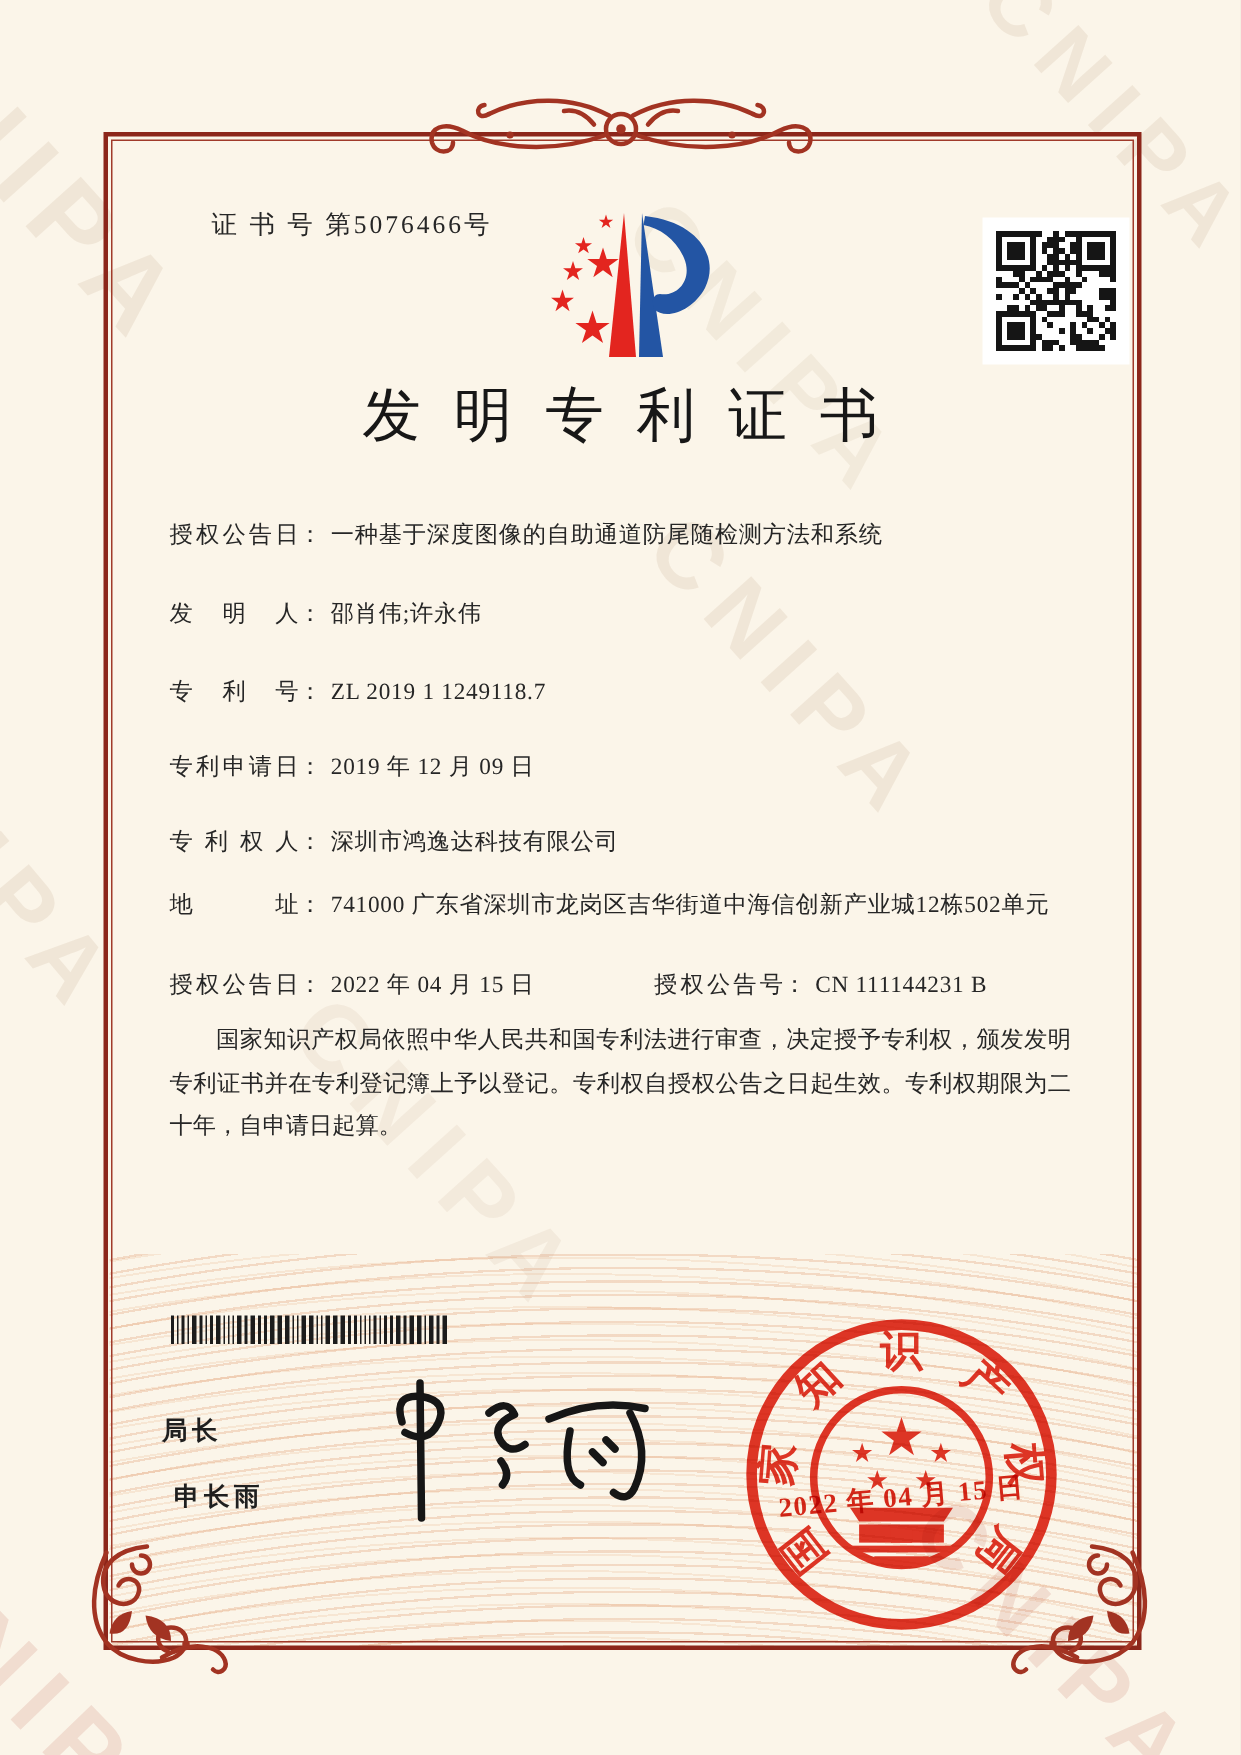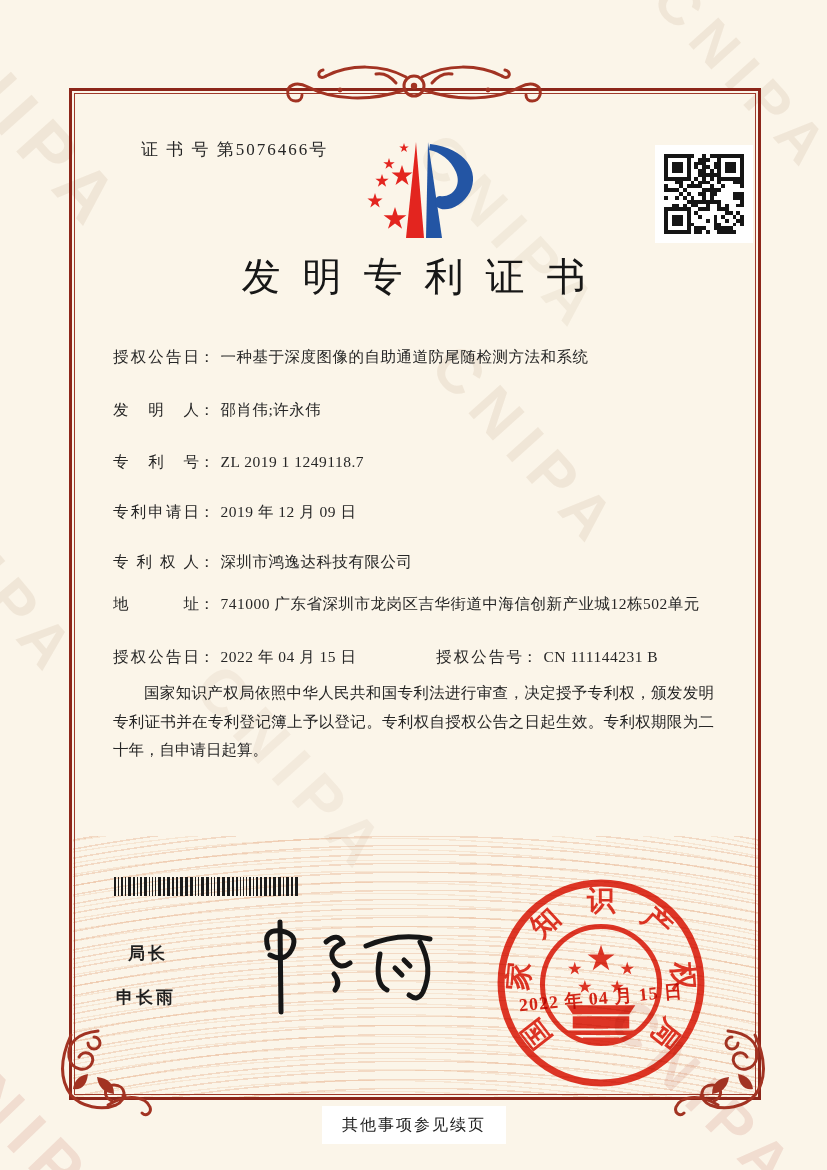--- a/index.html
+++ b/index.html
@@ -473,21 +473,21 @@
       <span style="width: 3px; margin-right: 2px;"></span>
       <span style="width: 2px; margin-right: 2px;"></span>
       <span style="width: 3px; margin-right: 2px;"></span>
       <span style="width: 3px; margin-right: 2px;"></span>
       <span style="width: 1px; margin-right: 2px;"></span>
       <span style="width: 3px; margin-right: 2px;"></span>
       <span style="width: 2px; margin-right: 2px;"></span>
       <span style="width: 3px; margin-right: 2px;"></span>
     </div>
 
-  <div class="sig-label" style="left:128px;top:942px;">局长</div>
+  <div class="sig-label" style="left:108px;top:942px;">局长</div>
   <div class="sig-label" style="left:116px;top:986px;">申长雨</div>
 
   <div class="signature">
     <svg width="225" height="115" viewBox="0 0 225 115">
       <path d="M40,36 q-6,-19 13,-17 q18,3 11,18 q-7,14 -22,6"></path>
       <path d="M52,10 L53,100"></path>
       <path d="M98,30 q12,-10 17,1 q-16,7 -9,18 q6,9 16,2"></path>
       <path d="M106,62 q7,9 1,16"></path>
       <path d="M138,34 q32,-14 64,-7"></path>
       <path d="M152,42 q-6,30 7,36"></path>
@@ -521,15 +521,14 @@
           <rect x="78" y="139" width="56" height="12"></rect>
           <rect x="99" y="141" width="14" height="10"></rect>
           <rect x="72" y="153" width="68" height="4.5"></rect>
           <rect x="88" y="160" width="36" height="4"></rect>
         </g>
       </g>
     </svg>
   </div>
   <div class="seal-date">2022 年 04 月 15 日</div>
 
-  <div class="footer-note">其他事项参见续页</div>
 
 </div>
 
 </body></html>

